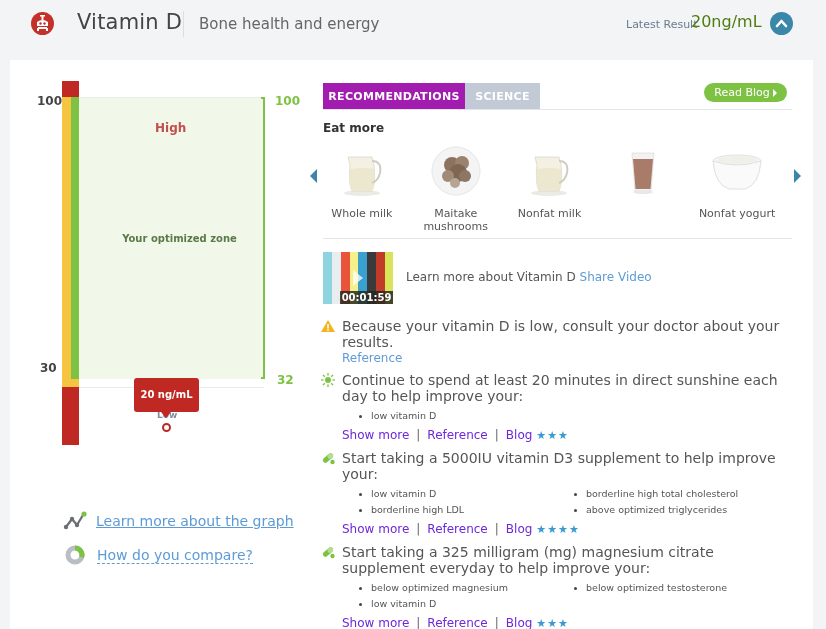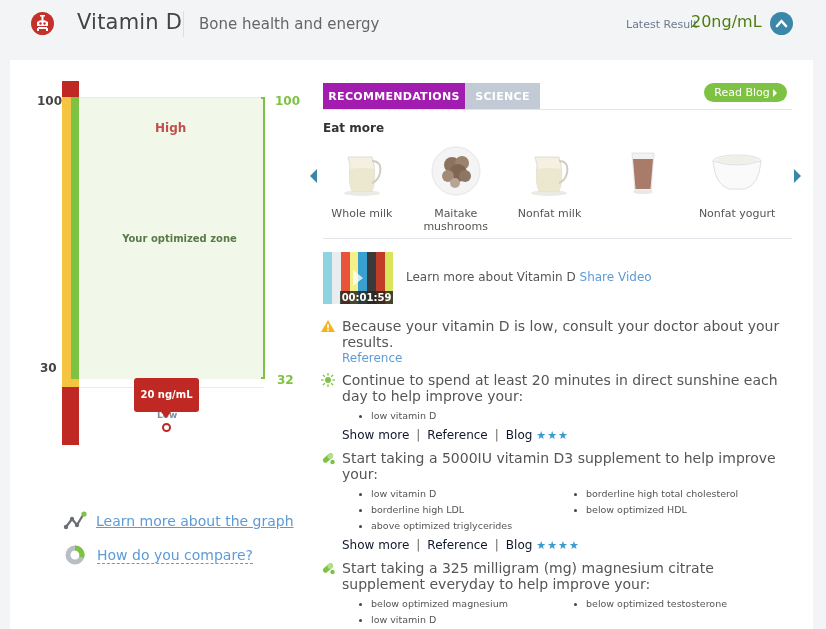--- a/index.html
+++ b/index.html
@@ -77,21 +77,21 @@
 
   .recs { position: absolute; left: 320px; top: 318px; width: 475px; }
   .rec { position: relative; padding-left: 22px; margin-bottom: 6px; }
   .rec-icon { position: absolute; left: 0; top: 1px; width: 16px; height: 14px; }
   .rec-text { font-size: 14px; color: #555; line-height: 16px; }
   .rec-bullets { display: grid; grid-template-columns: 215px 215px; padding-left: 15px; margin-top: 4px; }
   .rec-bullets.single { grid-template-columns: 430px; }
   .bullet { font-size: 9.5px; color: #555; line-height: 16px; position: relative; padding-left: 14px; }
   .bullet:before { content: ""; position: absolute; left: 2px; top: 7px; width: 3px; height: 3px; border-radius: 50%; background: #444; }
   .rec-links { font-size: 12px; margin-top: 3px; line-height: 16px; }
-  .rec-links a { color: #0f172a; text-decoration: none; cursor: pointer; }
+  .rec-links a { color: #6d28d9; text-decoration: none; cursor: pointer; }
   .rec-links .sep { color: #666; margin: 0 7px; }
   .stars { color: #3b9bd0; font-size: 11px; margin-left: 4px; letter-spacing: 1px; }
   .ref-link { font-size: 12px; color: #5d9bd6; display: block; line-height: 16px; cursor: pointer; }
 </style>
 </head>
 <body>
 
 <div class="header">
   <div class="brand-icon">
     <svg width="23" height="23" viewBox="0 0 23 23">
@@ -273,21 +273,20 @@
         <rect x="2" y="4.5" width="12" height="5" rx="2.5" fill="#7dc243"></rect>
         <rect x="8" y="4.5" width="6" height="5" rx="2.5" fill="#b5dd92"></rect>
       </g>
       <circle cx="12.5" cy="11" r="2.2" fill="#7dc243"></circle>
     </svg>
     <div class="rec-text">Start taking a 5000IU vitamin D3 supplement to help improve your:</div>
     <div class="rec-bullets">
       <div class="bullet">low vitamin D</div>
       <div class="bullet">borderline high total cholesterol</div>
       <div class="bullet">borderline high LDL</div>
-      <div class="bullet">below optimized HDL</div>
       <div class="bullet">above optimized triglycerides</div>
     </div>
     <div class="rec-links">
       <a>Show more</a><span class="sep">|</span><a>Reference</a><span class="sep">|</span><a>Blog</a><span class="stars">★★★★</span>
     </div>
   </div>
 
   <div class="rec">
     <svg class="rec-icon" viewBox="0 0 16 14">
       <g transform="rotate(-40 8 7)">

